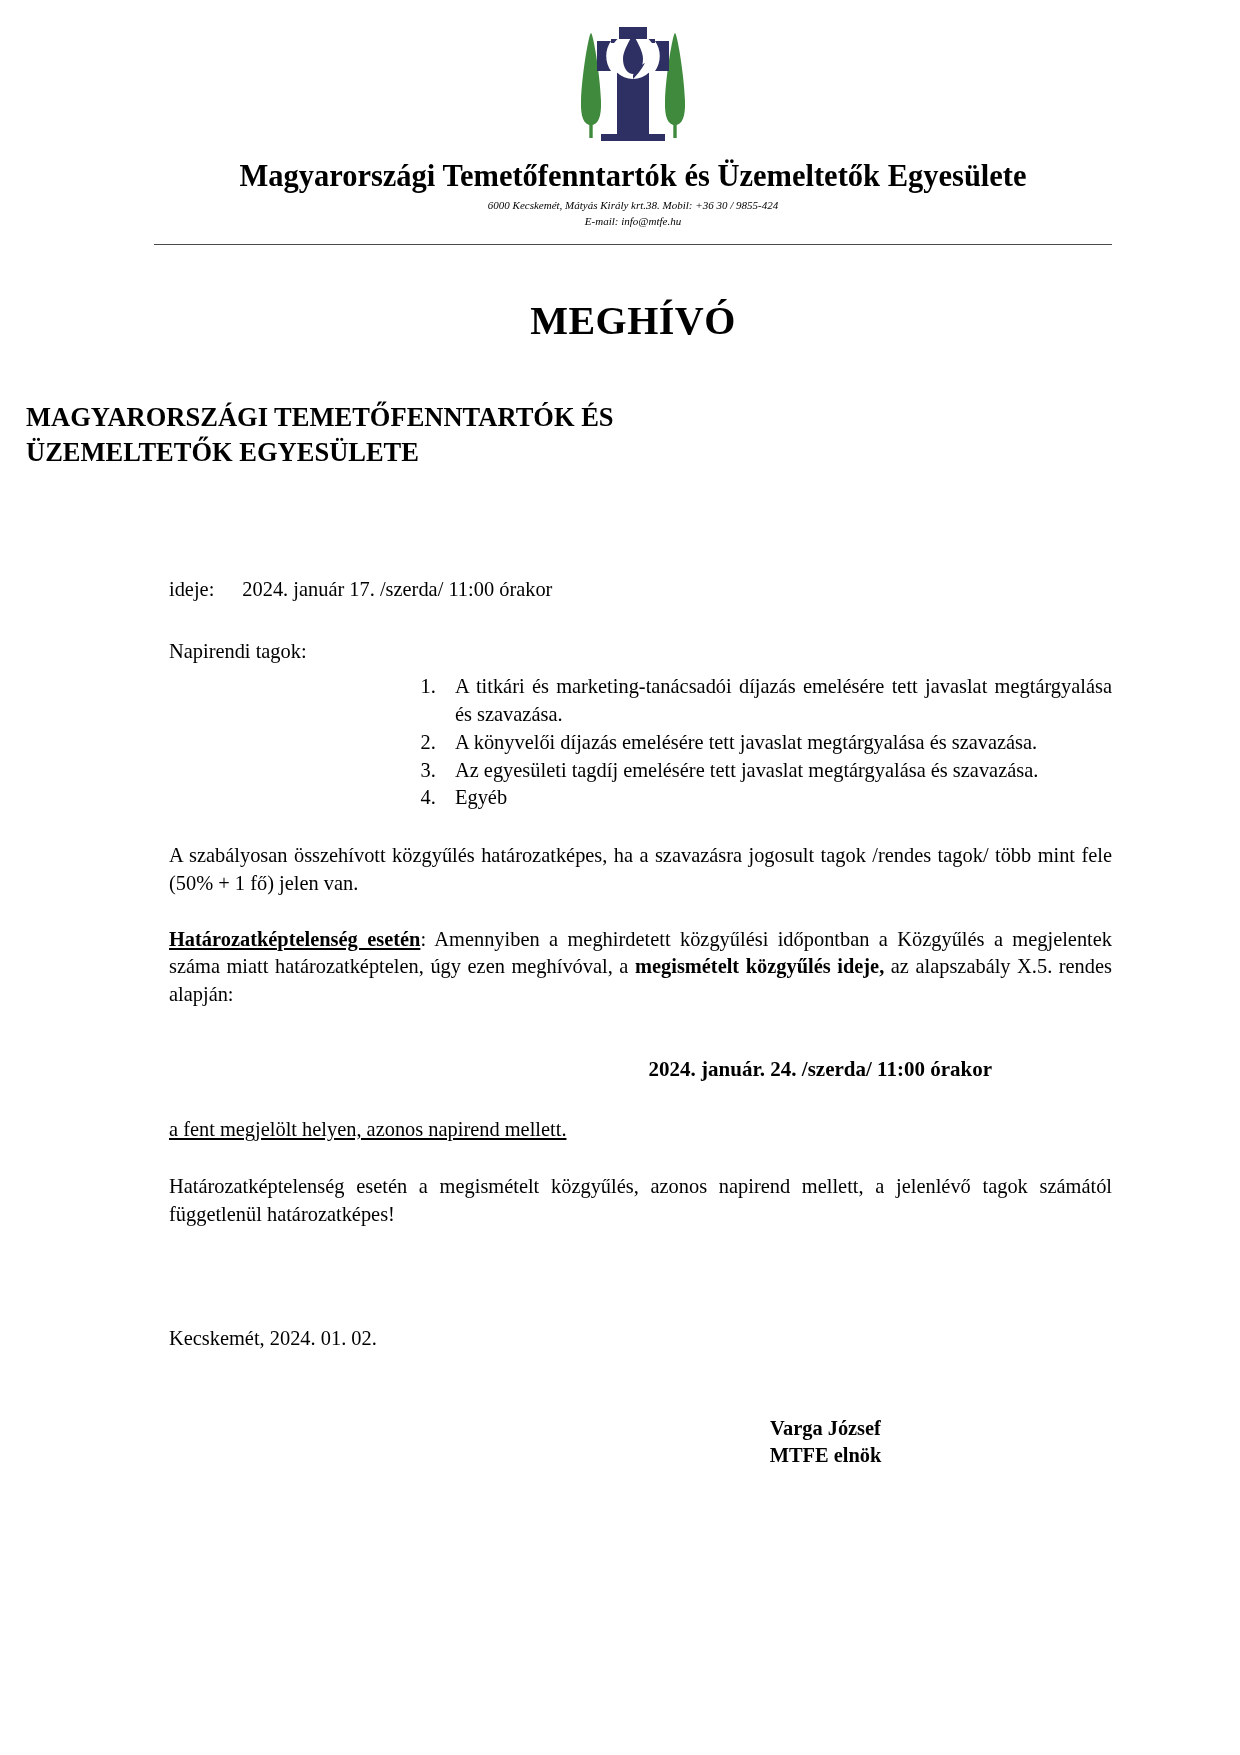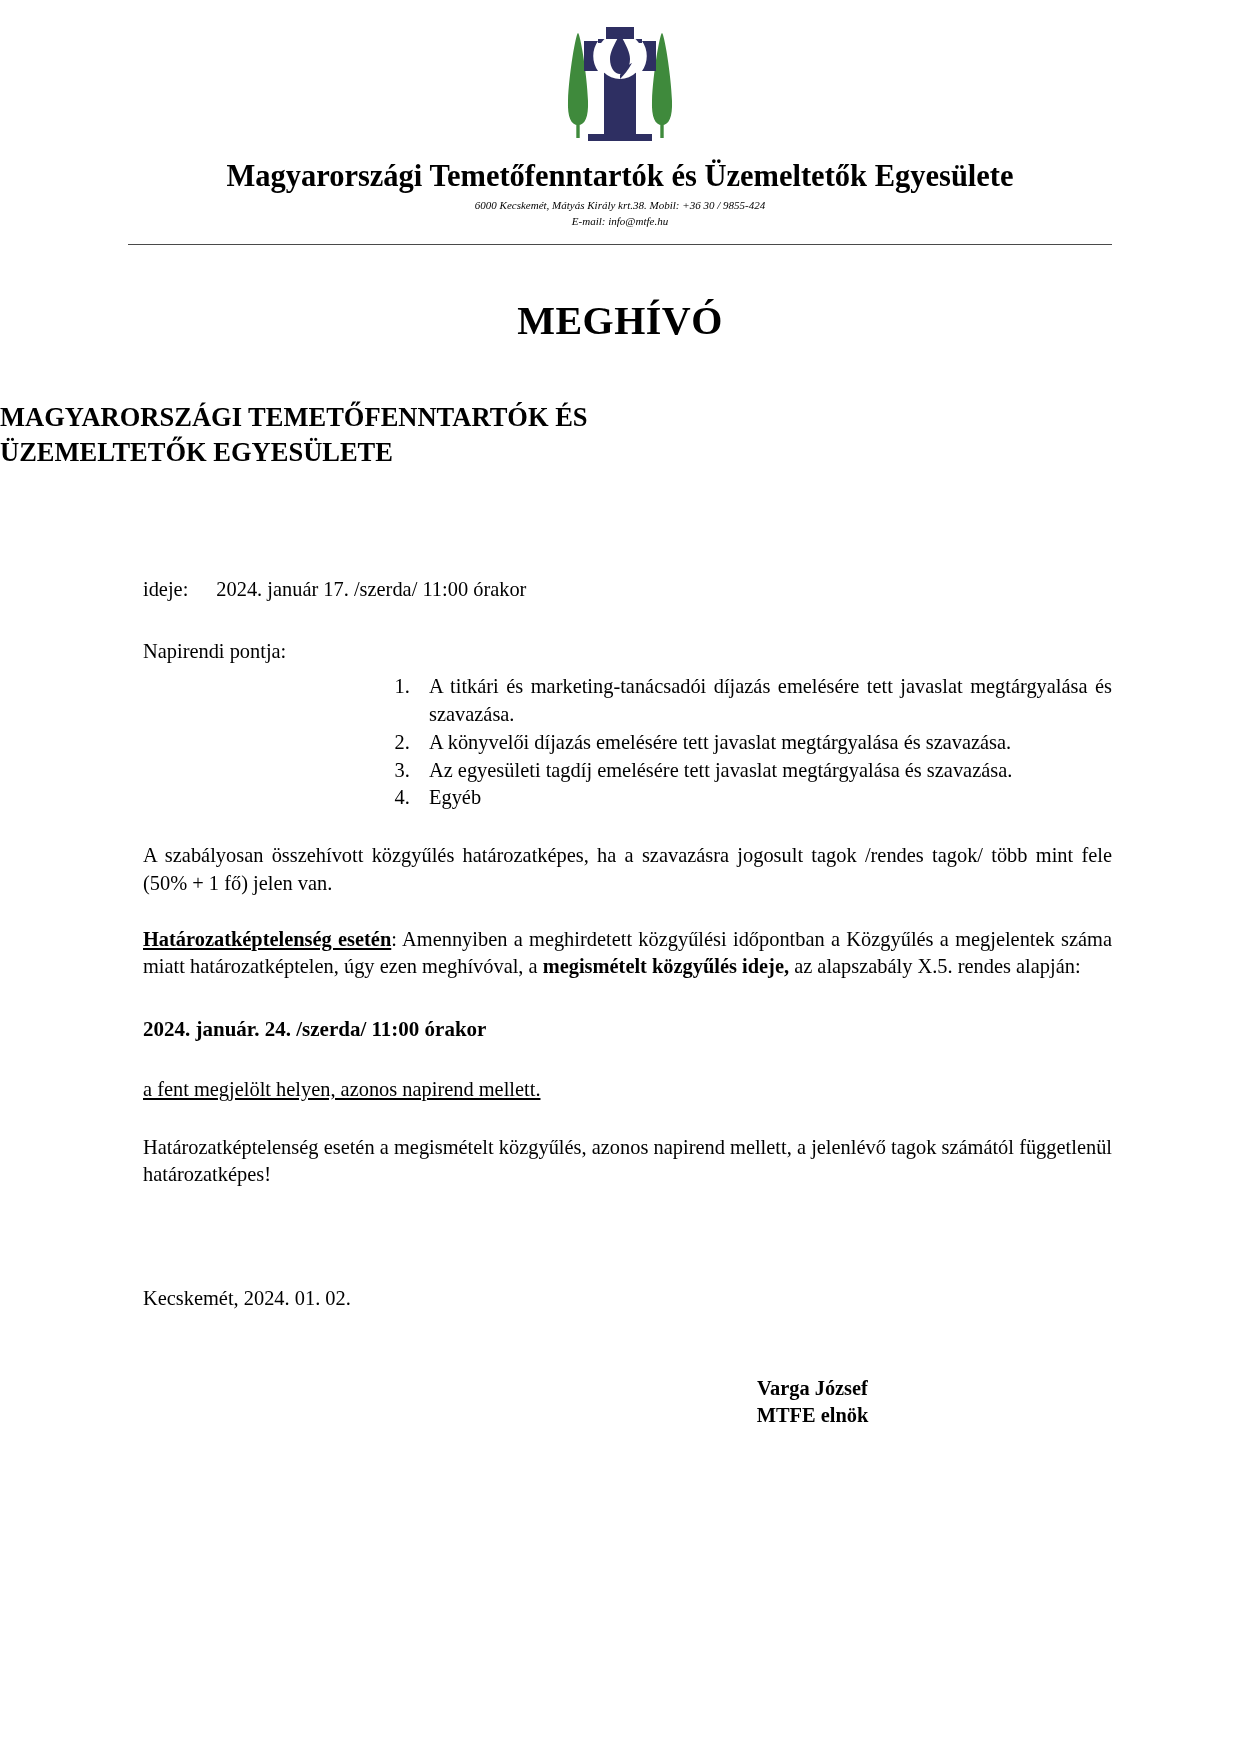--- a/index.html
+++ b/index.html
@@ -13,20 +13,21 @@
     color: #000000;
   }
   .page {
     position: relative;
     width: 1240px;
     height: 1755px;
     margin: 0 auto;
     background: #ffffff;
     box-sizing: border-box;
     overflow: hidden;
+    padding-left: 26px;
   }
 
   
   .letterhead {
     padding-top: 22px;
   }
   .logo-wrap {
     display: flex;
     justify-content: center;
     align-items: flex-end;
@@ -126,24 +127,24 @@
   }
   p.para.tight { margin-top: 28px; }
 
   .u-bold {
     font-weight: bold;
     text-decoration: underline;
   }
   .b { font-weight: bold; }
 
   .center-bold-date {
-    text-align: left;
+    text-align: right;
     font-weight: bold;
     font-size: 21px;
-    margin: 34px 0 0 0;
+    margin: 46px 0 0 0;
     padding-right: 120px;
   }
 
   .underlined-line {
     text-decoration: underline;
     margin: 32px 0 0 0;
     display: inline-block;
   }
 
   .sign-date {
@@ -210,21 +211,21 @@
 
     <div class="gap-a"></div>
 
 
     <div class="gap-b"></div>
 
     <div class="kv-row">
       <span class="kv-label">ideje:</span><span class="kv-value-plain">2024. január 17. /szerda/  11:00 órakor</span>
     </div>
 
-    <div class="napirend-label">Napirendi pontja:</div>
+    <div class="napirend-label">Napirendi tagok:</div>
 
     <ol class="agenda">
       <li>A titkári és marketing-tanácsadói díjazás emelésére tett javaslat megtárgyalása és szavazása.</li>
       <li>A könyvelői díjazás emelésére tett javaslat megtárgyalása és szavazása.</li>
       <li>Az egyesületi tagdíj emelésére tett javaslat megtárgyalása és szavazása.</li>
       <li>Egyéb</li>
     </ol>
 
     <p class="para">A szabályosan összehívott közgyűlés határozatképes, ha a szavazásra jogosult tagok /rendes tagok/ több mint fele (50% + 1 fő) jelen van.</p>
 

